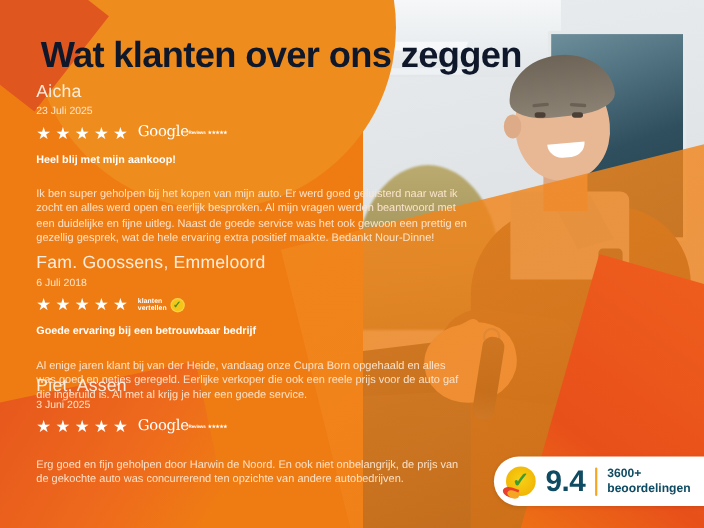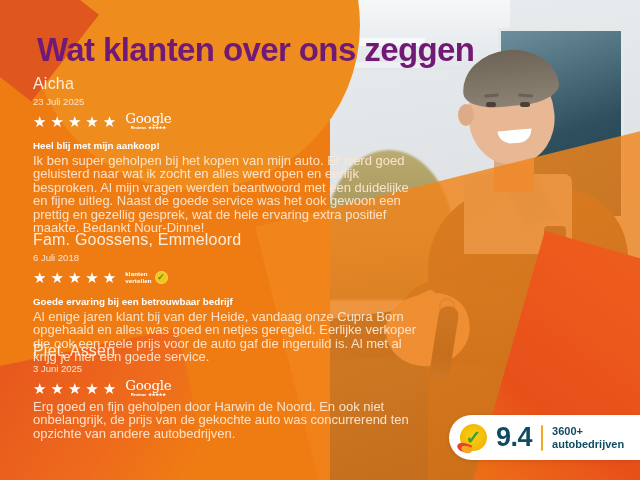--- a/index.html
+++ b/index.html
@@ -169,21 +169,21 @@
     position:absolute;left:300px;top:170px;width:420px;height:420px;
     background:linear-gradient(160deg,rgba(241,135,30,.85),rgba(240,124,19,.72));
     transform:rotate(-14deg);
   }
 
   
   #content{position:absolute;inset:0;}
 
   .headline{
     position:absolute;left:37px;top:31px;
-    font-size:33px;font-weight:bold;color:#701a75;letter-spacing:-.6px;
+    font-size:33px;font-weight:bold;color:#0f172a;letter-spacing:-.6px;
     white-space:nowrap;
   }
 
   .review{position:absolute;left:33px;width:392px;}
   .r1{top:74px;}
   .r2{top:230px;}
   .r3{top:341px;}
 
   .rname{
     font-size:16px;color:#fdf0e2;letter-spacing:.2px;line-height:20px;
@@ -191,21 +191,21 @@
   }
   .rdate{
     font-size:9.5px;color:#fde9d4;line-height:13px;margin-top:1px;opacity:.95;
   }
 
   .ratingrow{display:flex;align-items:center;gap:9px;margin-top:3px;height:20px;}
   .stars{display:flex;gap:4px;color:#ffffff;font-size:15px;line-height:15px;}
   .stars span{display:block;}
 
   
-  .glogo{display:flex;flex-direction:column;align-items:center;line-height:1;}
+  .glogo{display:flex;flex-direction:row;align-items:center;line-height:1;}
   .glogo .gword{
     font-size:13.5px;color:#ffffff;font-family:"DejaVu Serif", serif;
     letter-spacing:-.3px;
   }
   .glogo .gsub{
     font-size:4.2px;color:#ffffff;letter-spacing:.3px;margin-top:1px;
     display:flex;align-items:center;gap:2px;font-weight:bold;
   }
   .glogo .gsub i{font-style:normal;font-size:4.2px;letter-spacing:-.2px;}
 
@@ -220,21 +220,21 @@
     box-shadow:0 0 0 1px rgba(255,255,255,.25) inset;
   }
   .kvlogo .kvmark::after{
     content:"✓";color:#3f8f2e;font-size:9px;font-weight:bold;line-height:9px;
   }
 
   .rtitle{
     font-size:9.8px;font-weight:bold;color:#ffffff;margin-top:8px;line-height:13px;
   }
   .rbody{
-    font-size:13px;color:#fde7d1;line-height:13.4px;margin-top:2px;
+    font-size:10px;color:#fde7d1;line-height:13.4px;margin-top:18px;
     opacity:.95;
   }
 
   
   .scorebadge{
     position:absolute;left:449px;top:415px;width:215px;height:45px;
     background:#ffffff;border-radius:23px 0 0 23px;
     display:flex;align-items:center;gap:9px;padding-left:11px;
     box-shadow:0 1px 4px rgba(0,0,0,.12);
   }
@@ -389,17 +389,17 @@
 
   <div class="scorebadge">
     <div class="kvbig">
       <div class="swoosh"></div>
       <div class="swoosh2"></div>
     </div>
     <div class="scoreval">9.4</div>
     <div class="scoredivider"></div>
     <div class="scoretxt">
       <div class="c">3600+</div>
-      <div class="l">autobedrijven</div>
+      <div class="l">beoordelingen</div>
     </div>
   </div>
 
 </div>
 
 </body></html>

